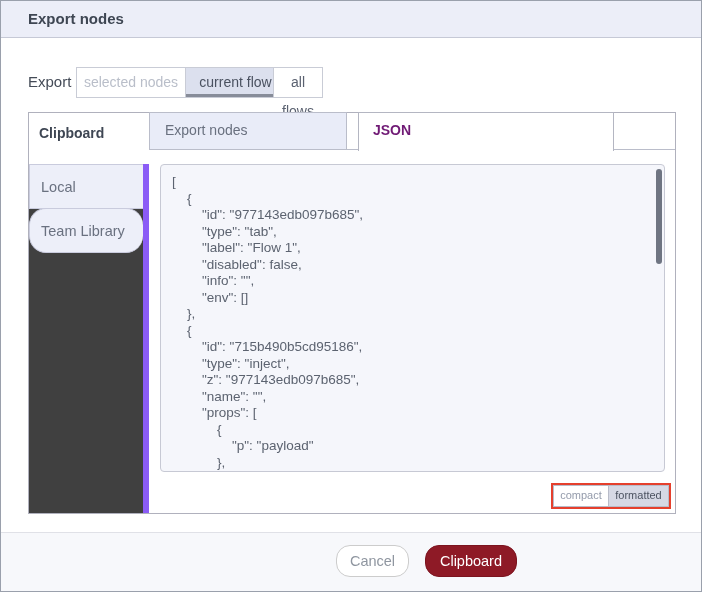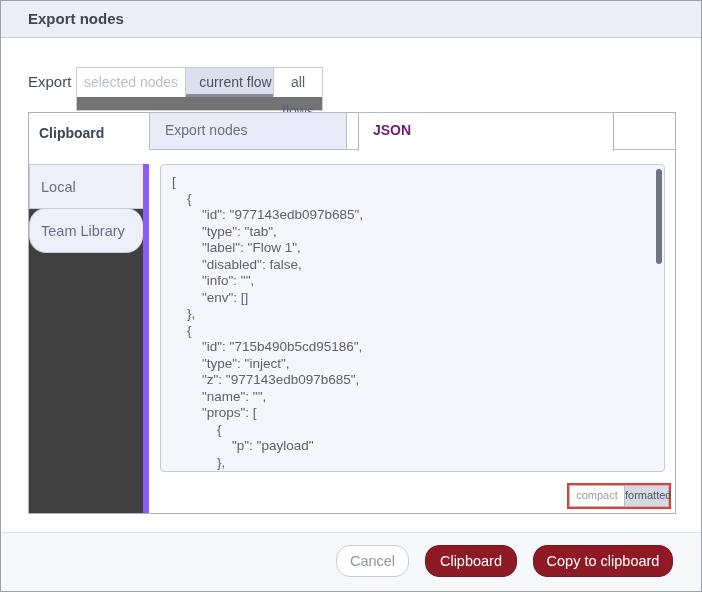--- a/index.html
+++ b/index.html
@@ -20,21 +20,21 @@
     position: absolute; left: 27px; top: 0; line-height: 36px;
     font-size: 15px; font-weight: bold; color: #3e4653;
   }
 
   
   .export-label {
     position: absolute; left: 27px; top: 66px; height: 30px; line-height: 30px;
     font-size: 15px; color: #444b57;
   }
   .scope-group {
-    position: absolute; left: 75px; top: 66px; height: 44px;
+    position: absolute; left: 75px; top: 66px; height: 31px;
     display: flex; border: 1px solid #c9ccd6; background: #737373;
   }
   .scope-btn {
     height: 29px; line-height: 29px; text-align: center;
     font-size: 14px; color: #5a6170; background: #fff; cursor: pointer;
     border-left: 1px solid #c9ccd6;
   }
   .scope-btn:first-child { border-left: none; }
   .scope-btn.disabled { color: #b9bec9; }
   .scope-btn.selected {
@@ -102,21 +102,21 @@
   .fmt-annotation {
     position: absolute; right: 4px; top: 370px;
     border: 2px solid #e5402d; display: flex;
   }
   .fmt-group { display: flex; border: 1px solid #b9bcc9; }
   .fmt-btn {
     height: 20px; line-height: 19px; font-size: 11px; text-align: center;
     cursor: pointer;
   }
   .fmt-compact { width: 54px; background: #fff; color: #949bab; }
-  .fmt-formatted { width: 44px; background: #d6d9e5; color: #4b5260; border-left: 1px solid #b9bcc9; }
+  .fmt-formatted { width: 60px; background: #d6d9e5; color: #4b5260; border-left: 1px solid #b9bcc9; }
 
   
   .dlg-footer {
     position: absolute; left: 0; top: 531px; width: 700px; height: 59px;
     background: #f7f8fb; border-top: 1px solid #e0e1e7;
   }
   .btn {
     position: absolute; top: 12px; height: 32px; line-height: 30px;
     text-align: center; font-size: 14.5px; border-radius: 14px; cursor: pointer;
   }
@@ -182,16 +182,15 @@
       <div class="fmt-group">
         <div class="fmt-btn fmt-compact">compact</div>
         <div class="fmt-btn fmt-formatted">formatted</div>
       </div>
     </div>
   </div>
 
   <div class="dlg-footer">
     <div class="btn btn-cancel">Cancel</div>
     <div class="btn btn-primary btn-download">Clipboard</div>
-    <div class="btn btn-primary btn-copy">Copy to clipboard</div>
   </div>
 
 </div>
 
 </body></html>

